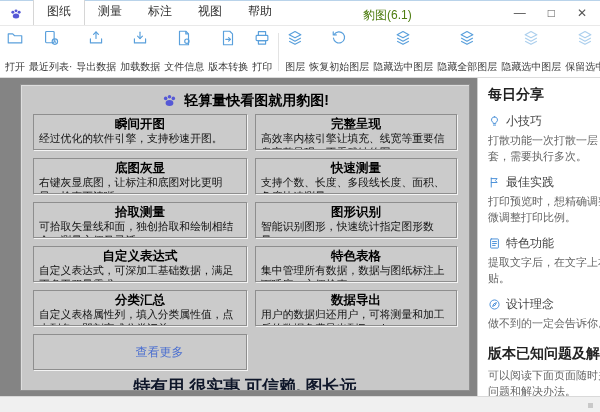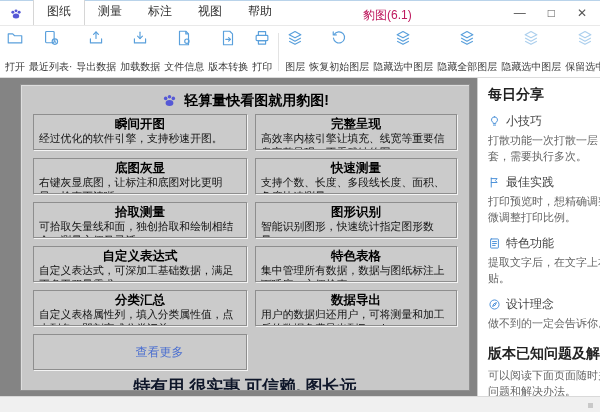--- a/index.html
+++ b/index.html
@@ -9,21 +9,21 @@
 
   
   .titlebar { position:absolute; top:0; left:0; width:600px; height:26px;
     background:#fff; border-top:1px solid #b9d3ea; border-bottom:1px solid #e9e9e9;
     display:flex; align-items:flex-end; }
   .app-logo { margin:0 10px 4px 9px; color:#5558d6; line-height:0; }
   .menu-tabs { display:flex; align-items:flex-end; height:25px; }
   .tab { font-size:12px; color:#333; padding:4px 13px 5px; cursor:default; }
   .tab.active { background:#fff; border:1px solid #d6d6d6; border-bottom:none;
     border-radius:2px 2px 0 0; }
-  .win-title { position:absolute; left:363px; top:6px; font-size:12px; color:#be185d; }
+  .win-title { position:absolute; left:363px; top:6px; font-size:12px; color:#4d7c0f; }
   .win-controls { position:absolute; right:2px; top:3px; display:flex; }
   .win-controls span { font-size:12px; color:#555; padding:2px 11px; }
 
   
   .toolbar { position:absolute; top:26px; left:0; width:600px; height:52px; background:#fff;
     border-bottom:1px solid #dcdcdc; display:flex; align-items:center; padding:0 3px;
     overflow:hidden; white-space:nowrap; }
   .tbtn { display:flex; flex-direction:column; align-items:center; justify-content:center;
     gap:13px; padding:2px 2px; flex:0 0 auto; }
   .ticon { line-height:0; color:#5aa0dc; }

